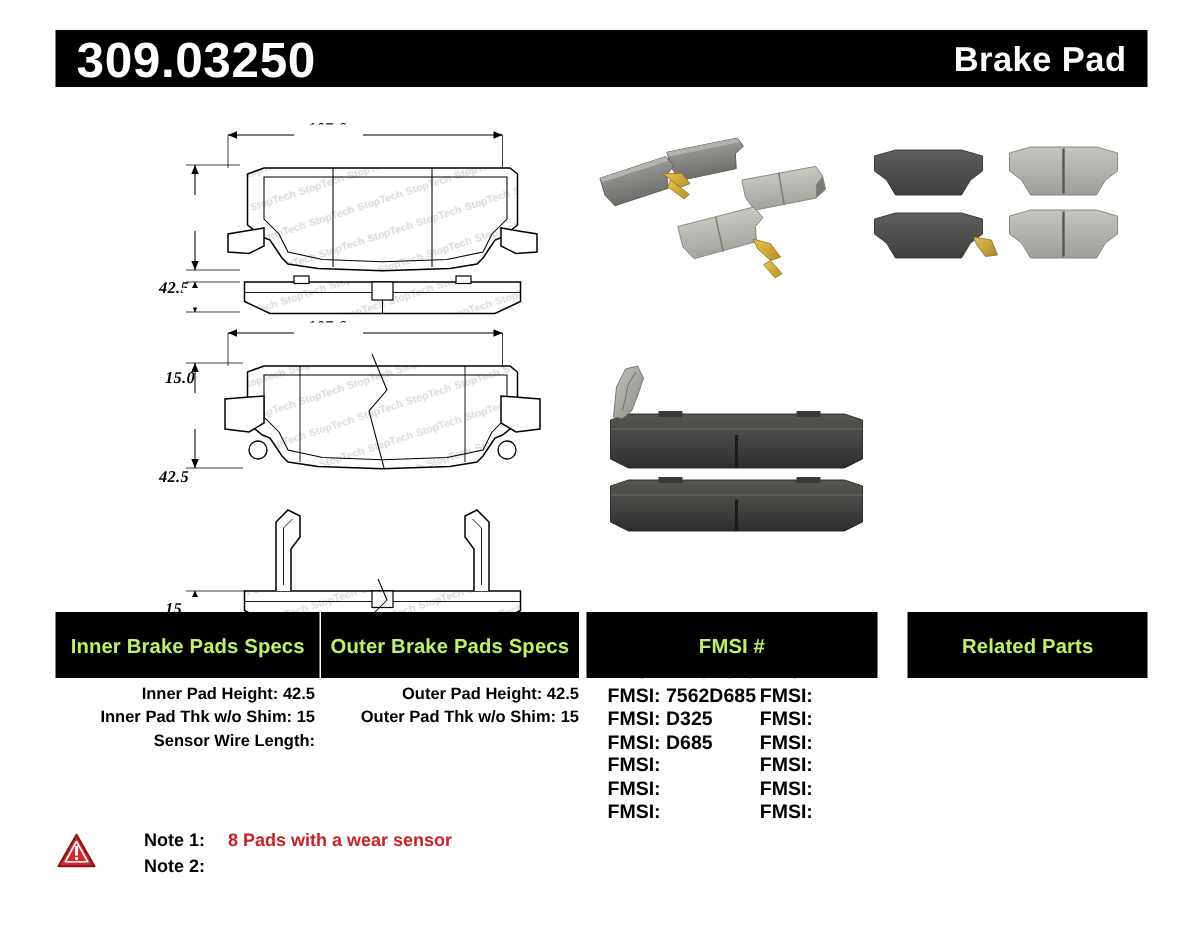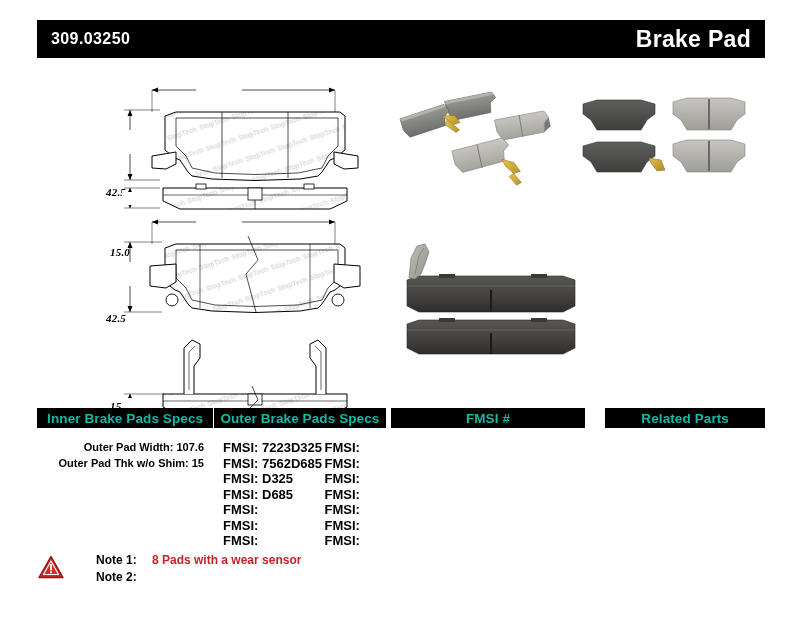--- a/index.html
+++ b/index.html
@@ -25,21 +25,21 @@
     height: 38px;
     background: #000000;
     display: flex;
     align-items: center;
     justify-content: space-between;
     box-sizing: border-box;
     padding: 0 14px;
   }
   .header-part-number {
     color: #ffffff;
-    font-size: 16px;
+    font-size: 33px;
     font-weight: bold;
     letter-spacing: 0.4px;
     line-height: 1;
   }
   .header-title {
     color: #ffffff;
     font-size: 23px;
     font-weight: bold;
     letter-spacing: 0.3px;
     line-height: 1;
@@ -89,27 +89,27 @@
     width: 728px;
   }
   .thead {
     display: flex;
     width: 100%;
     height: 26px;
     background: #ffffff;
   }
   .th {
     background: #000000;
-    color: #14b8a6;
+    color: #bef264;
     font-size: 13.5px;
     font-weight: bold;
     display: flex;
     align-items: center;
     justify-content: center;
-    height: 20px;
+    height: 44px;
     box-sizing: border-box;
     letter-spacing: 0.1px;
   }
   .th.inner  { width: 182px; border-right: 1.5px solid #ffffff; }
   .th.outer  { width: 176px; }
   .th.fmsi   { width: 200px; margin-left: 5px; }
   .th.related{ width: 164px; margin-left: 20px; }
 
   .tbody { display: flex; width: 100%; padding-top: 6px; }
   .col-inner  { width: 182px; }
@@ -400,22 +400,29 @@
 
 <div class="spec-table">
   <div class="thead">
     <div class="th inner">Inner Brake Pads Specs</div>
     <div class="th outer">Outer Brake Pads Specs</div>
     <div class="th fmsi">FMSI #</div>
     <div class="th related">Related Parts</div>
   </div>
 
   <div class="tbody">
+    <div class="col-inner">
+        <div class="spec-line">Inner Pad Width: 107.6</div>
+        <div class="spec-line">Inner Pad Height: 42.5</div>
+        <div class="spec-line">Inner Pad Thk w/o Shim: 15</div>
+        <div class="spec-line">Sensor Wire Length:</div>
+      </div>
     <div class="col-outer">
         <div class="spec-line">Outer Pad Width: 107.6</div>
+        <div class="spec-line">Outer Pad Height: 42.5</div>
         <div class="spec-line">Outer Pad Thk w/o Shim: 15</div>
       </div>
     <div class="col-fmsi">
       <div class="fmsi-sub">
           <div class="fmsi-line">FMSI: 7223D325</div>
           <div class="fmsi-line">FMSI: 7562D685</div>
           <div class="fmsi-line">FMSI: D325</div>
           <div class="fmsi-line">FMSI: D685</div>
           <div class="fmsi-line">FMSI:</div>
           <div class="fmsi-line">FMSI:</div>

